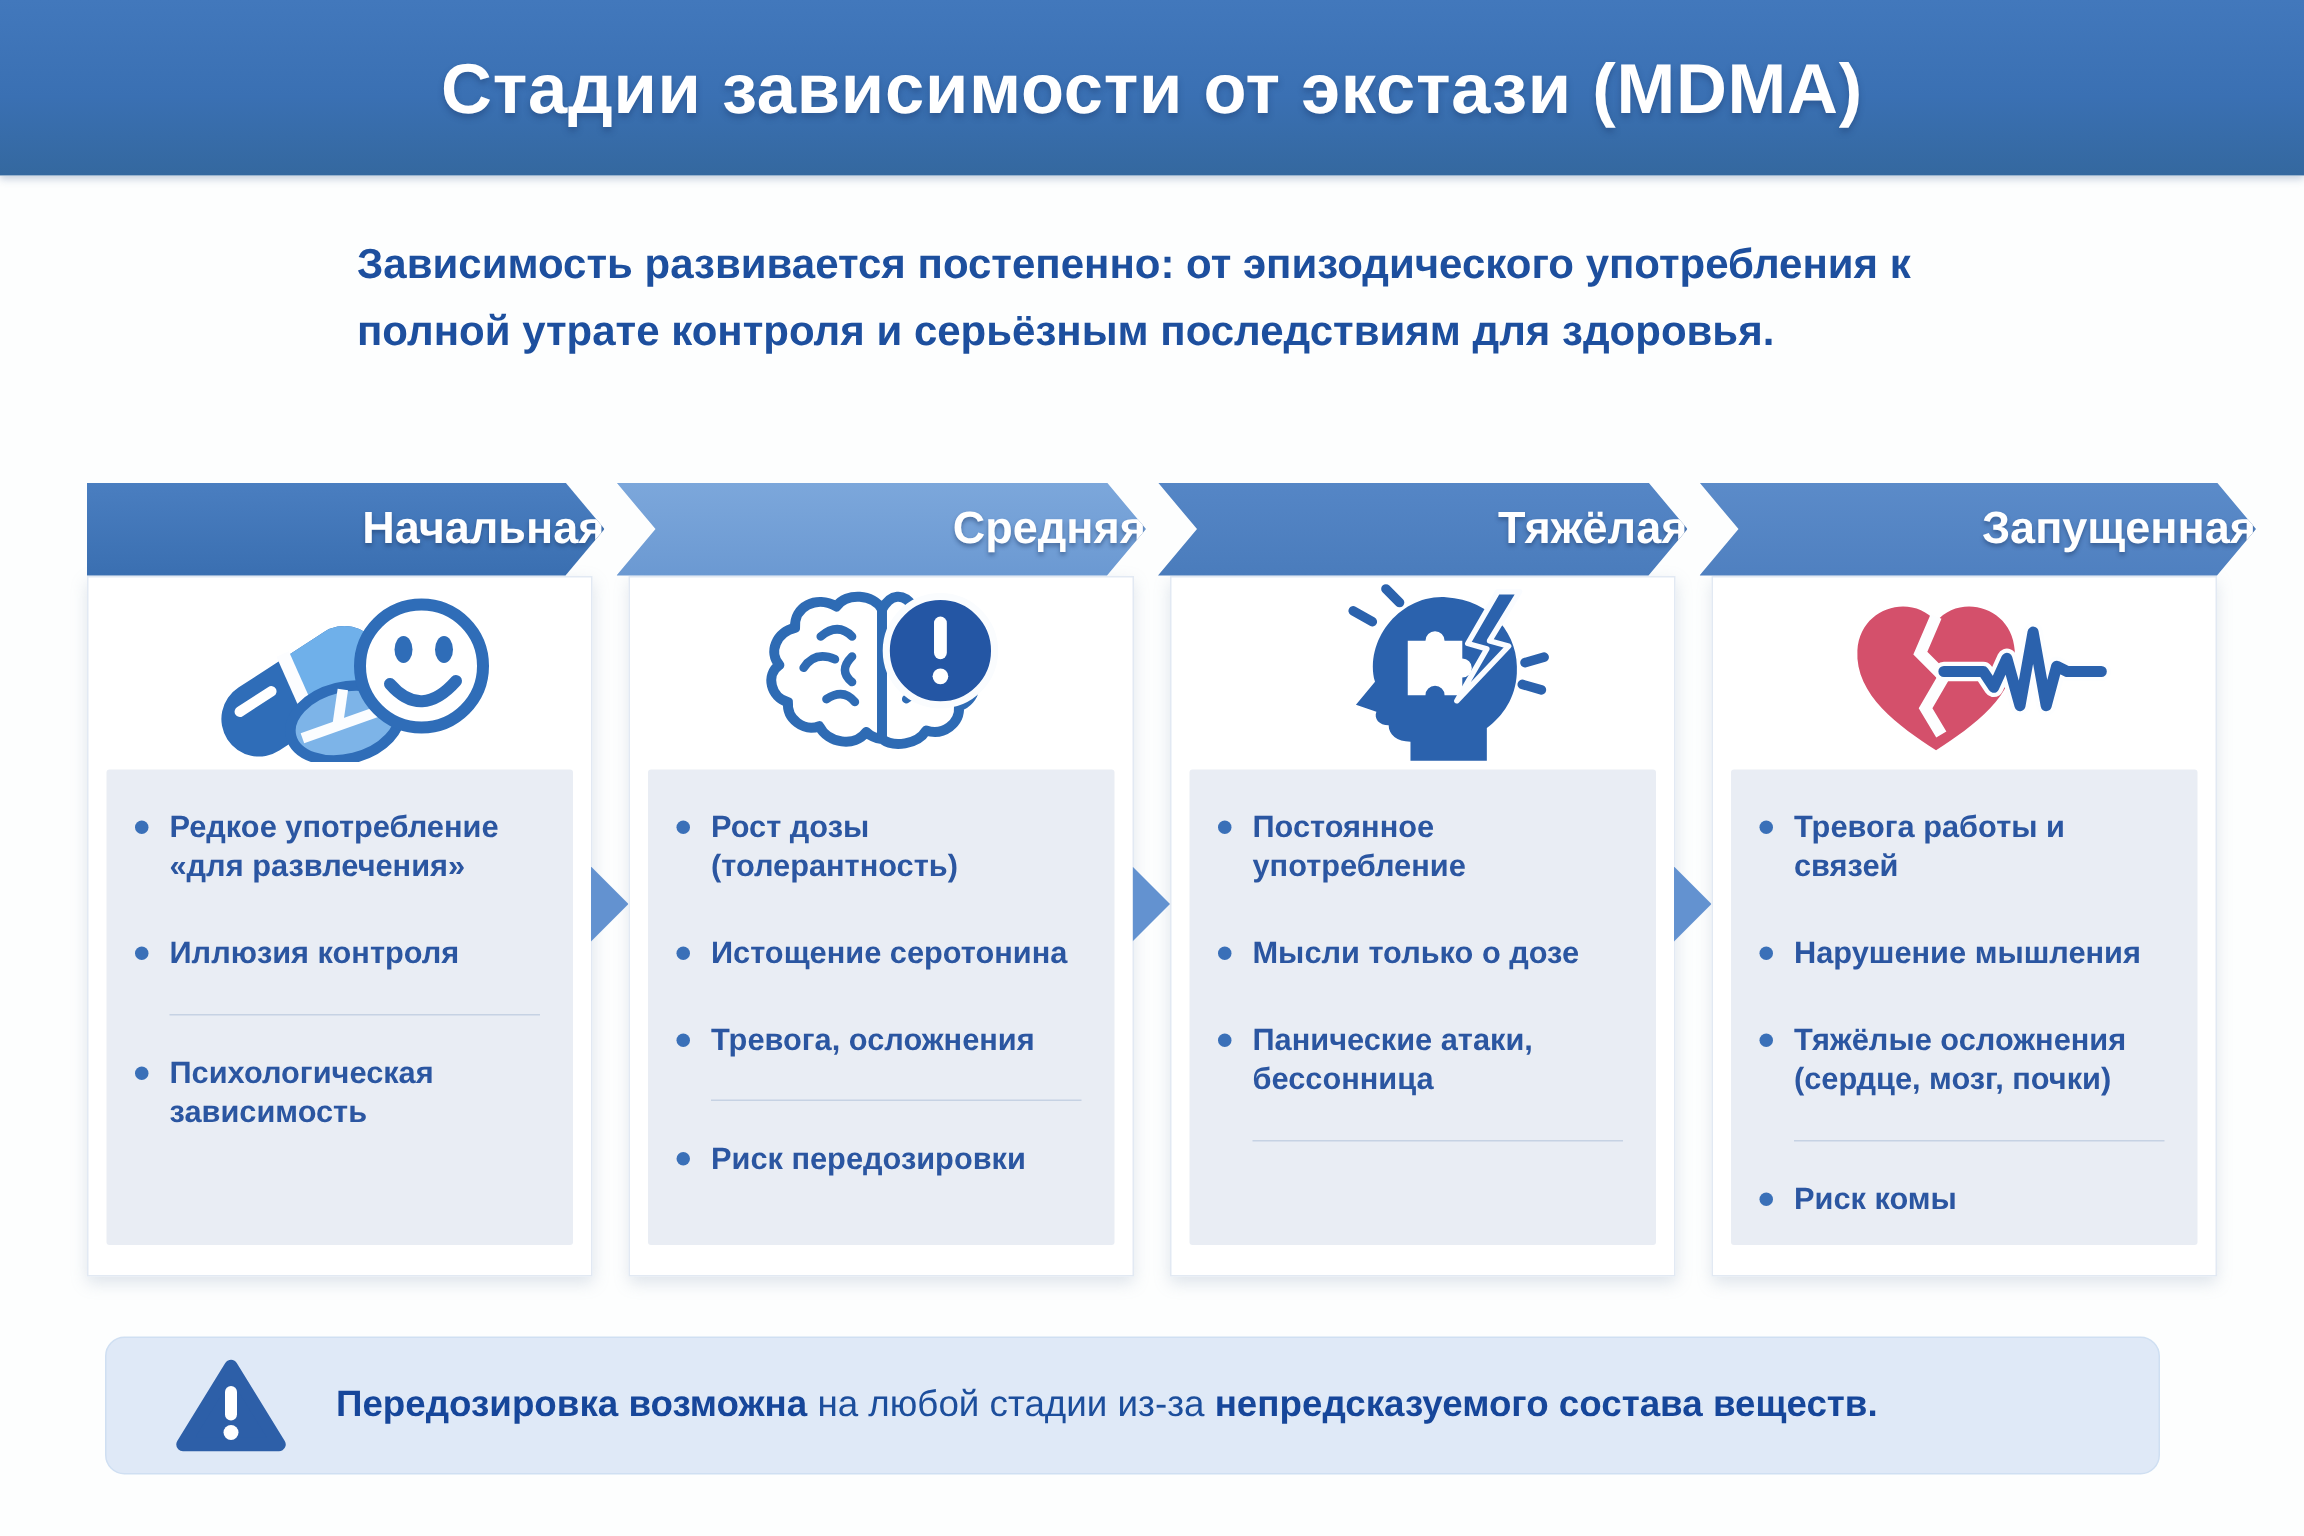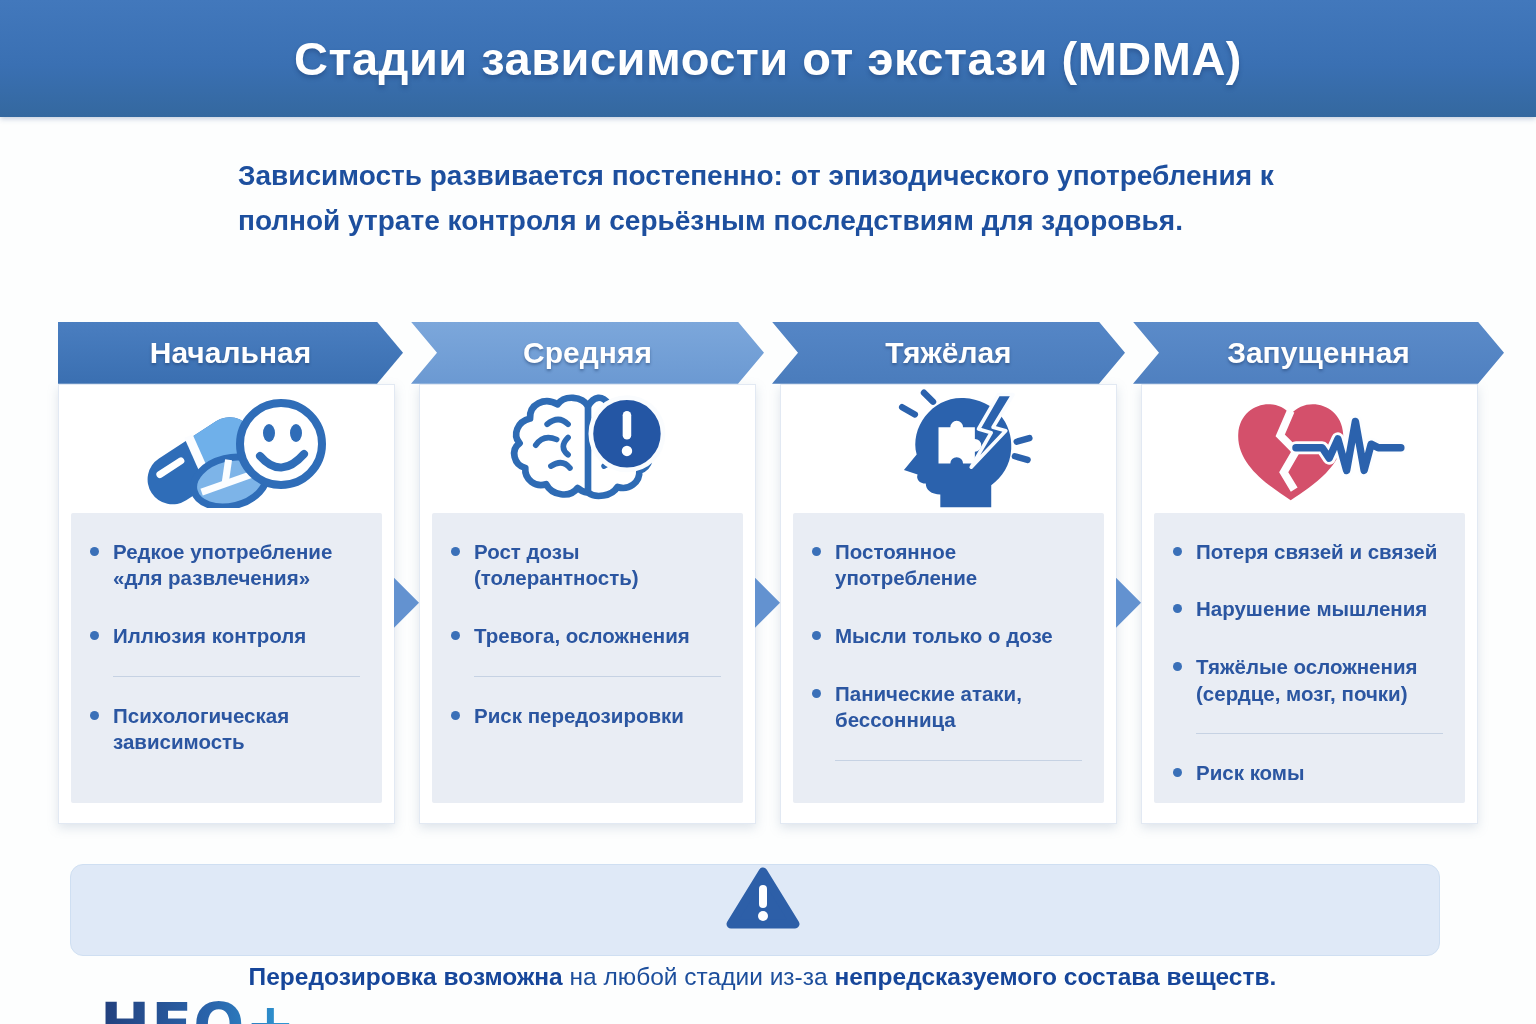--- a/index.html
+++ b/index.html
@@ -19,21 +19,21 @@
   }
   
   .intro{
     margin:36px auto 0;max-width:1060px;text-align:left;
     font-size:28px;line-height:1.62;color:#1d4f9e;font-weight:600;
   }
   
   .stages{display:flex;gap:24px;padding:0 58px;margin-top:78px;align-items:stretch}
   .column{flex:1;position:relative;display:flex;flex-direction:column;min-width:0}
   .banner{
-    height:62px;display:flex;align-items:center;justify-content:center;
+    height:62px;display:flex;align-items:center;justify-content:flex-end;
     margin:0 -8px;position:relative;z-index:1;
     clip-path:polygon(0 0,calc(100% - 26px) 0,100% 50%,calc(100% - 26px) 100%,0 100%,26px 50%);
   }
   .banner.first{clip-path:polygon(0 0,calc(100% - 26px) 0,100% 50%,calc(100% - 26px) 100%,0 100%);margin-left:0}
   .banner.last{margin-right:-26px}
   .banner-1{background:linear-gradient(180deg,#4a7ec0,#3a6fb1)}
   .banner-2{background:linear-gradient(180deg,#7ca7db,#6b99d2)}
   .banner-3{background:linear-gradient(180deg,#5586c6,#4a7cbc)}
   .banner-4{background:linear-gradient(180deg,#5b8bc9,#4f80c0)}
   .banner-label{
@@ -54,21 +54,21 @@
   }
   .divider{height:0;border-top:1px solid #c6d2e3;margin:-5px 6px -5px 26px}
   .flow-arrow{
     position:absolute;right:-24px;top:256px;width:25px;height:50px;
     background:#6392d0;clip-path:polygon(0 0,100% 50%,0 100%);z-index:3;
   }
   
   .warning{
     margin:40px 96px 0 70px;height:92px;background:#dfe9f7;border:1px solid #cfdff2;
     border-radius:13px;display:flex;align-items:center;gap:32px;
-    padding:0 30px 0 45px;box-sizing:border-box;flex-direction:column;
+    padding:0 30px 0 45px;box-sizing:border-box;
   }
   .warning-icon{display:flex;align-items:center}
   .warning-text{margin:0;font-size:24.5px;color:#1c4e9c}
   .warning-text strong{font-weight:bold;color:#16469a}
   
   .logo{
     margin:34px 0 0 100px;display:inline-block;
     font-size:60px;font-weight:bold;letter-spacing:1px;
     font-family:"DejaVu Sans","Liberation Sans",sans-serif;
     background:linear-gradient(95deg,#223f7c 0%,#2a64ab 55%,#2f9fd9 100%);
@@ -135,20 +135,21 @@
             <path d="M95 15 V106" fill="none" stroke="#2e6bb4" stroke-width="7"></path>
             <path d="M52 34 q12 -10 22 0 M40 56 q8 -12 22 -6 M56 78 q12 -8 20 2 M74 48 q-10 10 0 18 M112 78 q10 -8 18 0" fill="none" stroke="#2e6bb4" stroke-width="6" stroke-linecap="round"></path>
             <circle cx="136" cy="44" r="38" fill="#2456a4" stroke="#fafcfe" stroke-width="5"></circle>
             <rect x="131.5" y="20" width="9" height="30" rx="4.5" fill="#ffffff"></rect>
             <circle cx="136" cy="62" r="5.5" fill="#ffffff"></circle>
           </svg>
         </div>
         <div class="panel">
           <ul class="bullets">
             <li class="bullet"><span>Рост дозы (толерантность)</span></li>
+            <li class="bullet"><span>Истощение серотонина</span></li>
             <li class="bullet"><span>Тревога, осложнения</span></li>
             <li class="divider"></li>
             <li class="bullet"><span>Риск передозировки</span></li>
           </ul>
         </div>
       </div>
       <div class="flow-arrow"></div>
     </section>
 
     <section class="column">
@@ -184,21 +185,21 @@
         <div class="icon-area">
           <svg width="215" height="118" viewBox="0 0 215 135" aria-hidden="true">
             <path d="M86 28 C68 6 28 16 26 50 C24 84 58 108 86 126 C114 108 148 84 146 50 C144 16 104 6 86 28 Z" fill="#d4506b"></path>
             <path d="M86 24 L74 52 L92 70 L78 94 L90 114" fill="none" stroke="#fdfeff" stroke-width="9"></path>
             <polyline points="92,66 122,66 130,78 140,56 150,92 160,36 170,92 178,62 186,66 212,66" fill="none" stroke="#fdfeff" stroke-width="15" stroke-linejoin="round" stroke-linecap="round"></polyline>
             <polyline points="92,66 122,66 130,78 140,56 150,92 160,36 170,92 178,62 186,66 212,66" fill="none" stroke="#2b62ad" stroke-width="8.5" stroke-linejoin="round" stroke-linecap="round"></polyline>
           </svg>
         </div>
         <div class="panel">
           <ul class="bullets">
-            <li class="bullet"><span>Потеря связей и связей</span></li>
+            <li class="bullet"><span>Тревога работы и связей</span></li>
             <li class="bullet"><span>Нарушение мышления</span></li>
             <li class="bullet"><span>Тяжёлые осложнения (сердце, мозг, почки)</span></li>
             <li class="divider"></li>
             <li class="bullet"><span>Риск комы</span></li>
           </ul>
         </div>
       </div>
     </section>
 
   </div>

